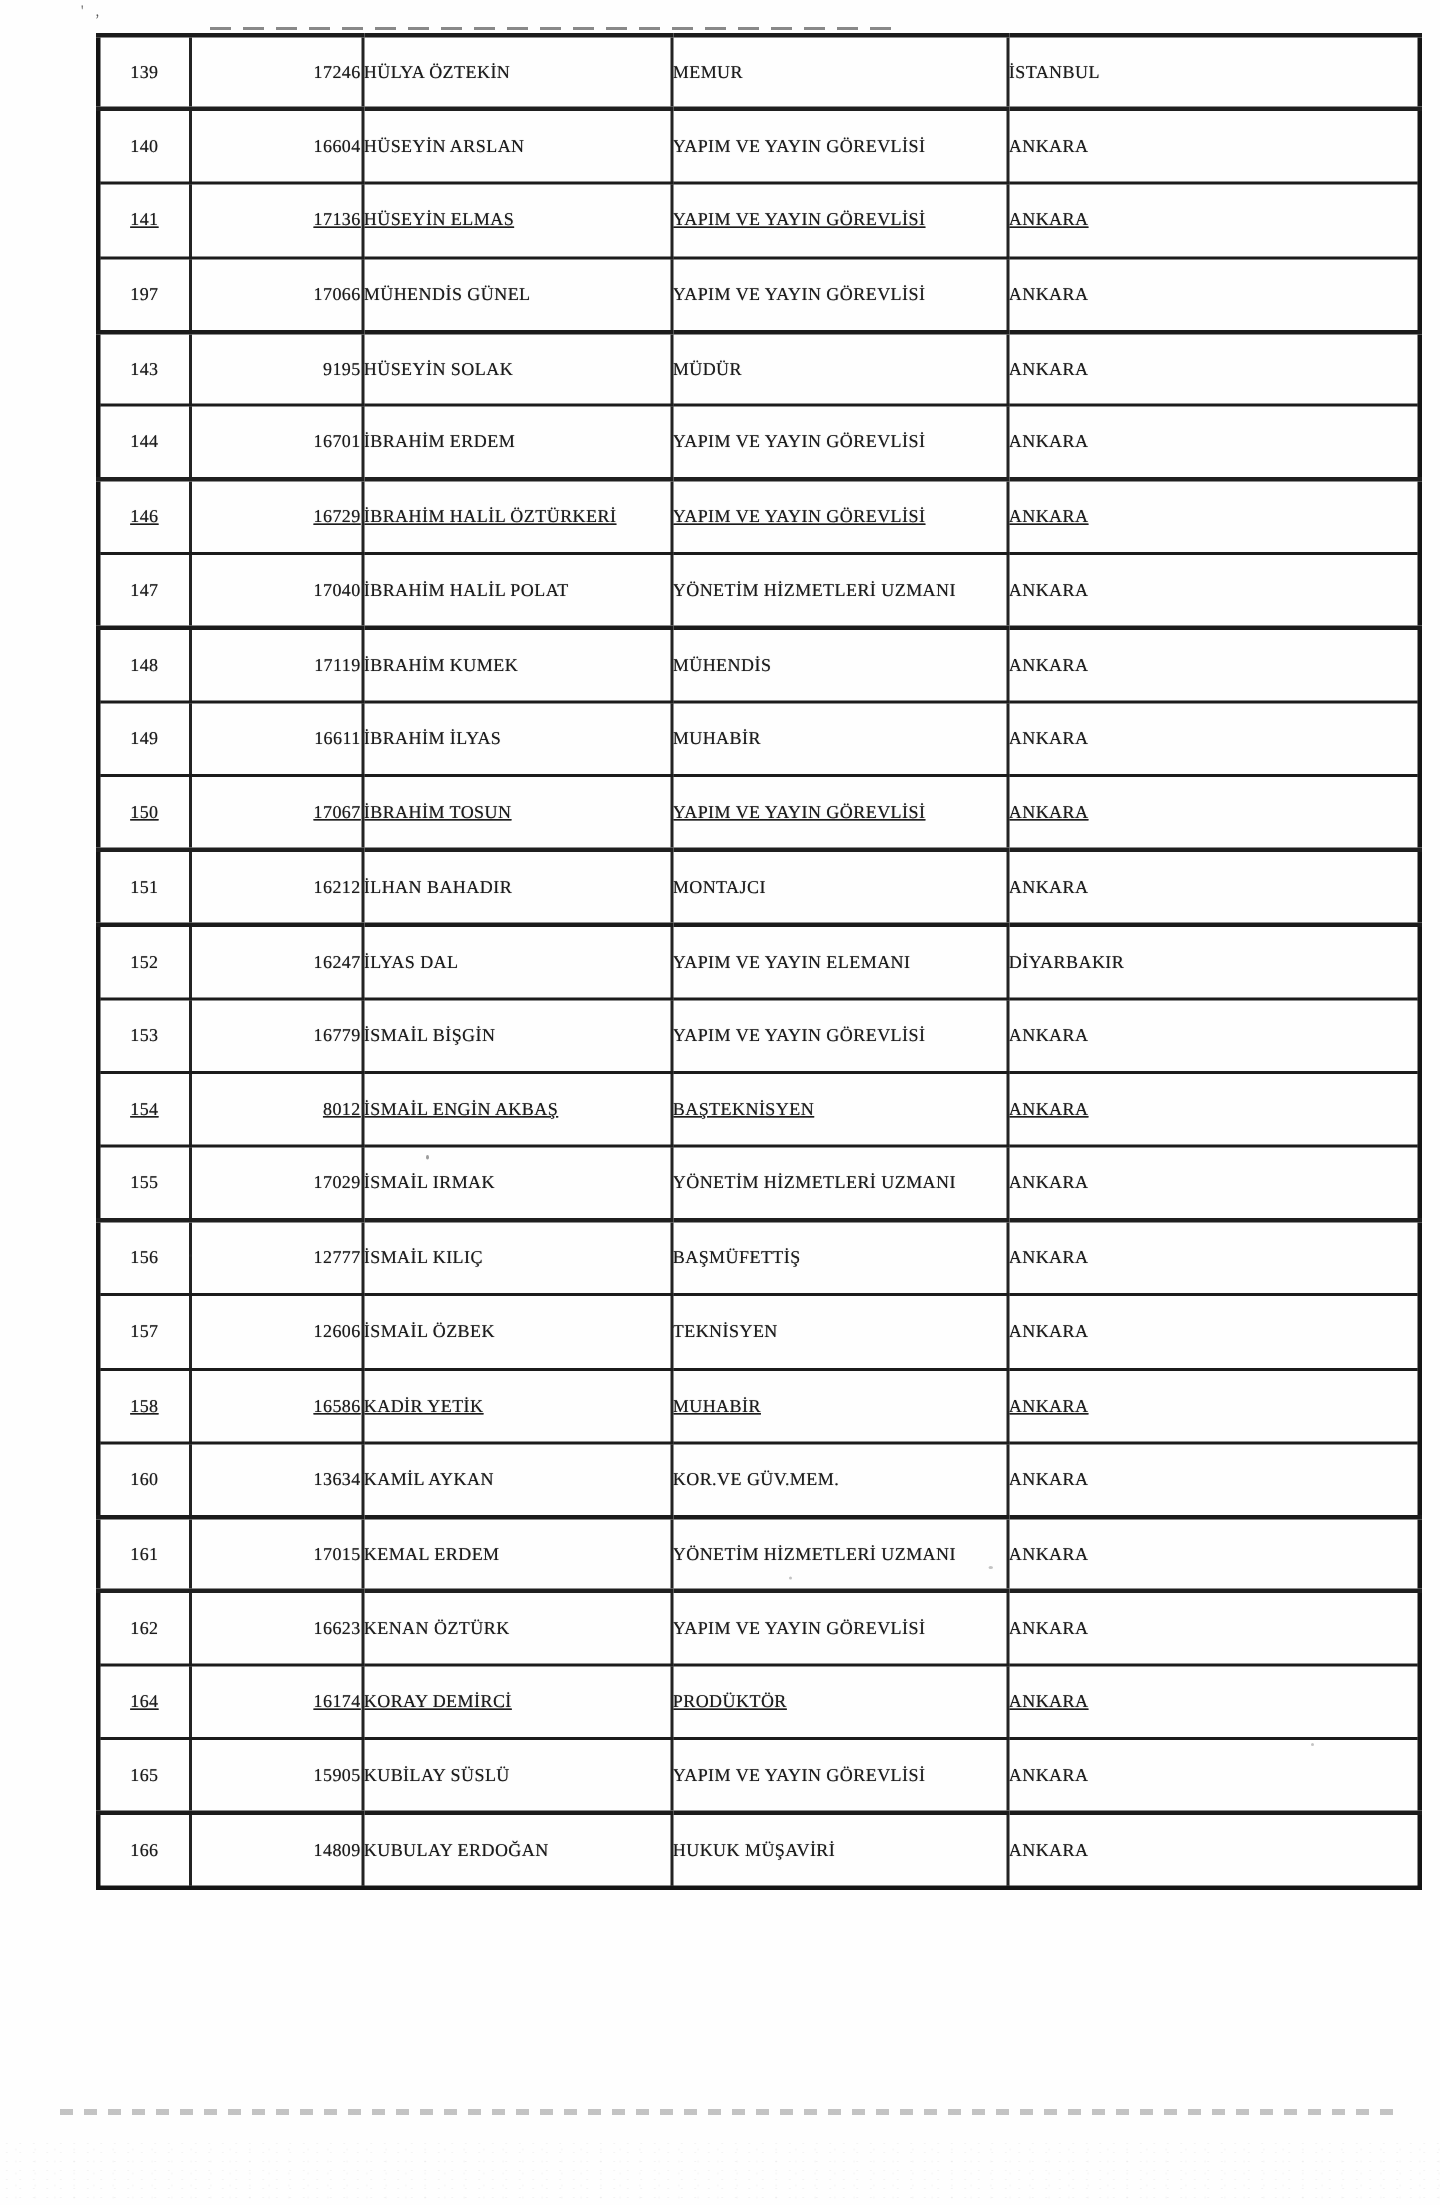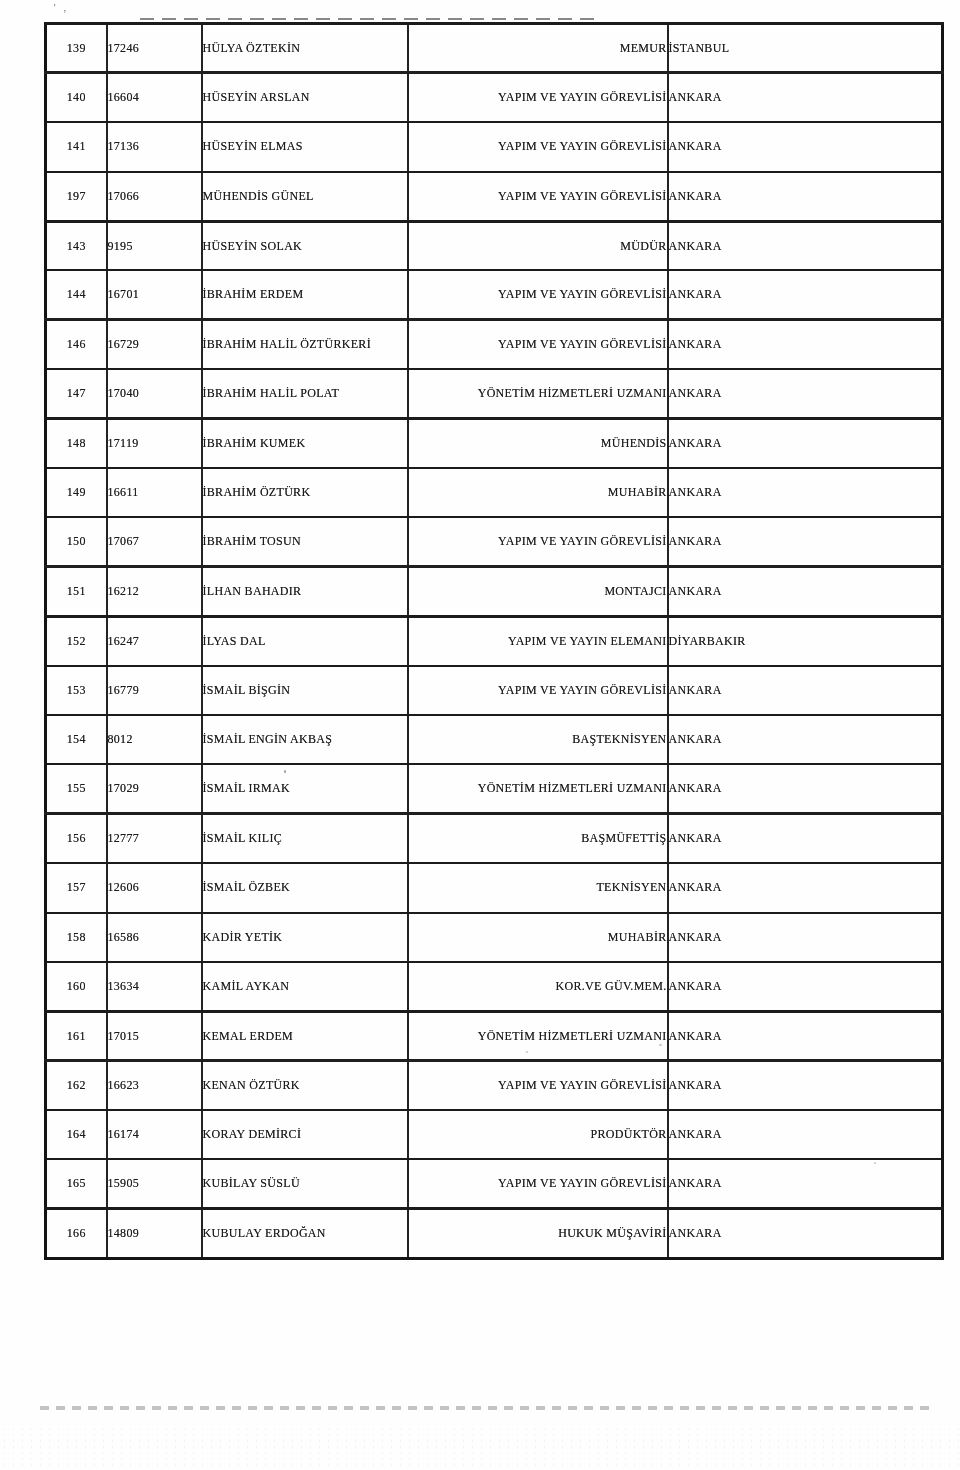--- a/index.html
+++ b/index.html
@@ -36,21 +36,21 @@
     width: 460px;
     height: 2px;
     background: repeating-linear-gradient(
       90deg,
       rgba(40,40,40,0.55) 0 14px,
       rgba(40,40,40,0.0) 14px 22px
     );
   }
   table.roster {
     position: absolute;
-    left: 44px;
+    left: 64px;
     top: 22px;
     width: 855px;
     border-collapse: collapse;
     table-layout: fixed;
     border: 3px solid #141414;
   }
   table.roster tr { height: 49.4px; }
   table.roster td {
     border-left: 2px solid #232323;
     border-right: 2px solid #232323;
@@ -60,26 +60,26 @@
     color: #1c1c1c;
     letter-spacing: 0.3px;
     vertical-align: middle;
     overflow: hidden;
     white-space: nowrap;
     text-shadow: 0 0 0.5px rgba(25,25,25,0.65);
     padding: 0;
   }
   
   table.roster tr:nth-child(4n+1) td { border-top-width: 3px; }
-  table.roster tr:nth-child(4n+3) td { border-top-color: #2e2e2e; }
+  table.roster tr:nth-child(4n+3) td { border-top-color: #2e2e2e; text-decoration: underline; }
   table.roster tr:nth-child(5n+2) td { border-top-width: 3px; border-top-color: #1f1f1f; }
   .col-no    { width: 61px;  text-align: center; }
-  .col-id    { width: 95px; text-align: left; }
+  .col-id    { width: 115px; text-align: right; }
   .col-name  { width: 206px; text-align: left; padding-left: 2px; }
-  .col-title { width: 260px; text-align: right; padding-left: 2px; }
+  .col-title { width: 224px; text-align: left; padding-left: 2px; }
   .col-city  { width: 275px; text-align: left; }
   
   .speck {
     position: absolute;
     background: #3a3a3a;
     border-radius: 50%;
   }
   .sp1 { left: 284px; top: 770px;  width: 2px; height: 3px; opacity: .5;  }
   .sp2 { left: 126px; top: 836px;  width: 2px; height: 2px; opacity: .35; }
   .sp3 { left: 659px; top: 1044px; width: 3px; height: 2px; opacity: .3;  }
@@ -190,21 +190,21 @@
         <tr>
           <td class="col-no">148</td>
           <td class="col-id">17119</td>
           <td class="col-name">İBRAHİM KUMEK</td>
           <td class="col-title">MÜHENDİS</td>
           <td class="col-city">ANKARA</td>
         </tr>
         <tr>
           <td class="col-no">149</td>
           <td class="col-id">16611</td>
-          <td class="col-name">İBRAHİM ÖZTÜRK</td>
+          <td class="col-name">İBRAHİM İLYAS</td>
           <td class="col-title">MUHABİR</td>
           <td class="col-city">ANKARA</td>
         </tr>
         <tr>
           <td class="col-no">150</td>
           <td class="col-id">17067</td>
           <td class="col-name">İBRAHİM TOSUN</td>
           <td class="col-title">YAPIM VE YAYIN GÖREVLİSİ</td>
           <td class="col-city">ANKARA</td>
         </tr>

